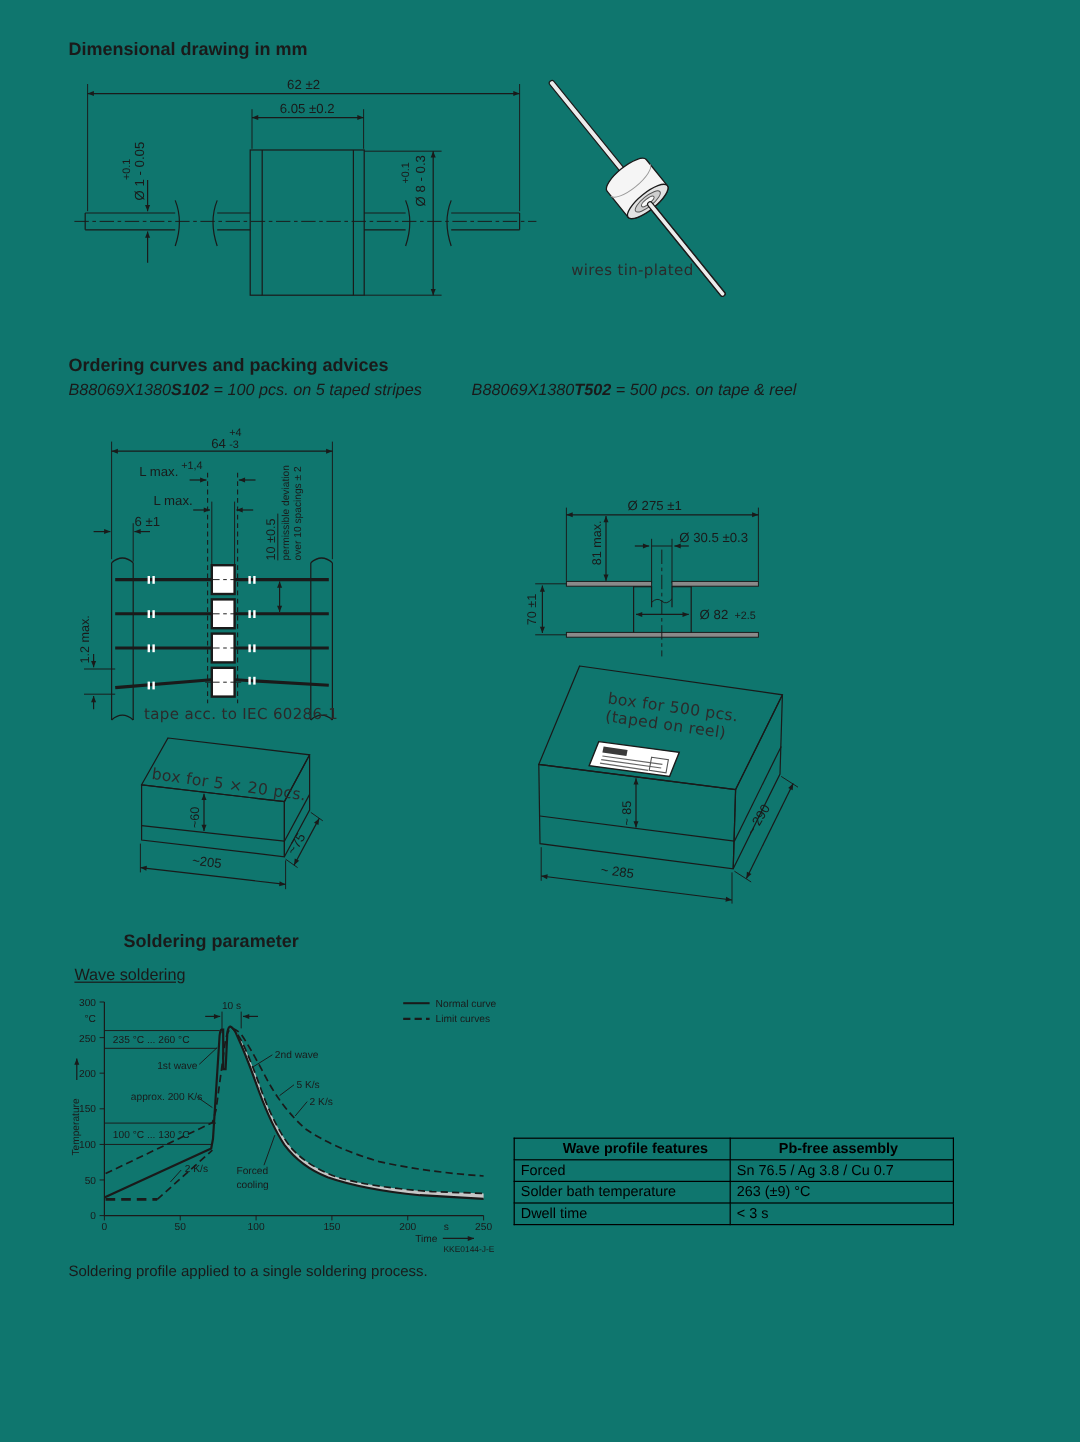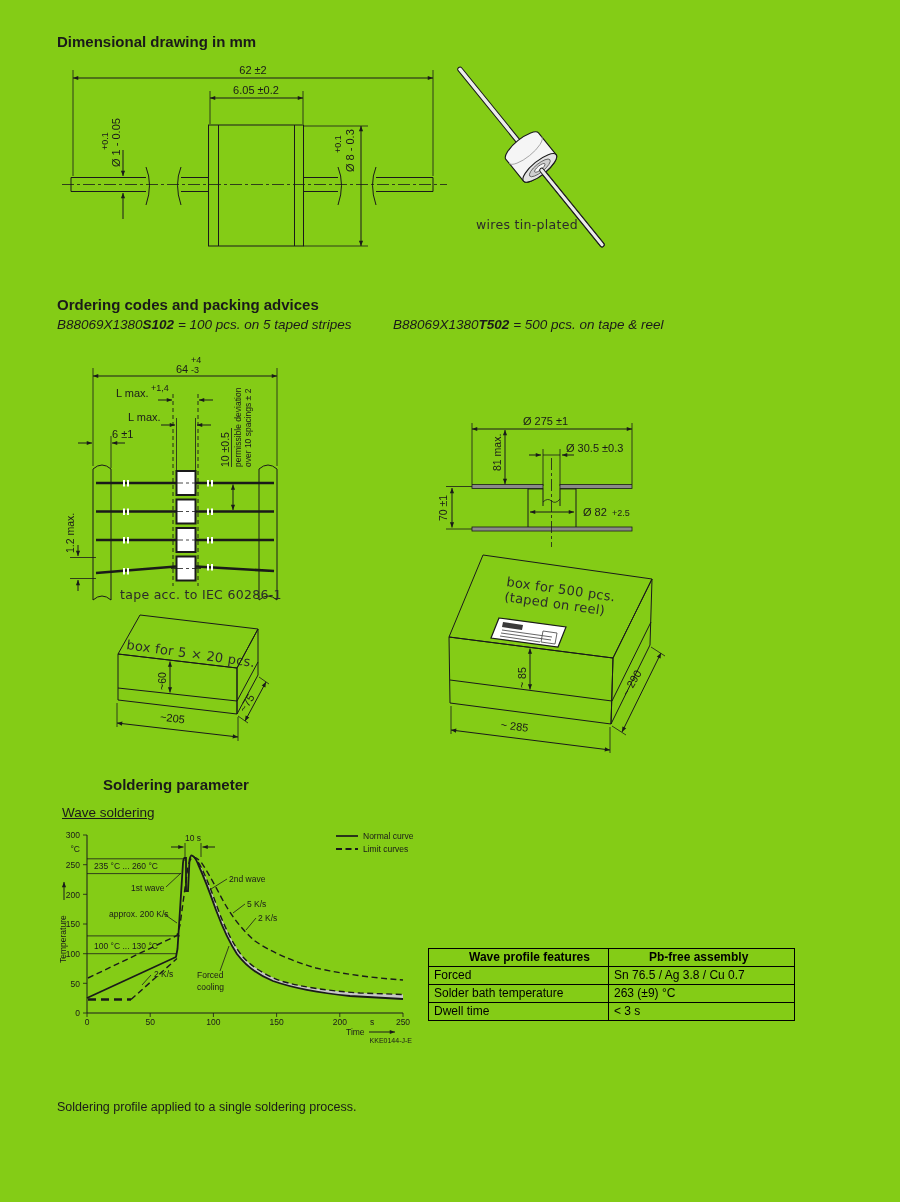--- a/index.html
+++ b/index.html
@@ -1,16 +1,16 @@
 <!DOCTYPE html>
 <html><head>
 <meta charset="utf-8">
 <style>
   html,body{margin:0;padding:0;background:#fff;}
-  .page{position:relative;width:900px;height:1202px;background:#84cc16;
+  .page{position:relative;width:900px;height:1202px;background:#0f766e;
         font-family:"Liberation Sans",sans-serif;color:#1a1a1a;overflow:hidden;}
   .abs{position:absolute;}
   .h1{font-size:15px;font-weight:bold;}
   .orderline{font-size:13.5px;font-style:italic;white-space:nowrap;}
   .orderline b{font-weight:bold;}
   .underl{font-size:13.5px;text-decoration:underline;}
   .footnote{font-size:12.5px;}
   svg{position:absolute;left:0;top:0;}
   svg text{fill:#1a1a1a;}
   .t11{font:11px "Liberation Sans",sans-serif;}
@@ -38,31 +38,31 @@
   table.wavetbl td:first-child{width:134px;}
   table.wavetbl td:last-child{width:140px;margin-top:36px;}
 </style>
 </head>
 <body>
 
 <div class="page">
 
   <div class="abs h1" style="left:57px;top:33px;">Dimensional drawing in mm</div>
 
-  <div class="abs h1" style="left:57px;top:296px;">Ordering codes and packing advices</div>
+  <div class="abs h1" style="left:57px;top:296px;">Ordering curves and packing advices</div>
 
   <div class="abs orderline" style="left:57px;top:317px;"><span>B88069X1380</span><b>S102</b><span> = 100 pcs. on 5 taped stripes</span></div>
 
   <div class="abs orderline" style="left:393px;top:317px;"><span>B88069X1380</span><b>T502</b><span> = 500 pcs. on tape &amp; reel</span></div>
 
   <div class="abs h1" style="left:62px;top:776px;margin-left:41px;">Soldering parameter</div>
 
   <div class="abs underl" style="left:62px;top:805px;">Wave soldering</div>
 
-  <div class="abs footnote" style="left:57px;top:1100px;">Soldering profile applied to a single soldering process.</div>
+  <div class="abs footnote" style="left:57px;top:1052px;">Soldering profile applied to a single soldering process.</div>
 
   <table class="wavetbl">
     <tbody>
         <tr class="hdr">
       <td>Wave profile features</td>
       <td>Pb-free assembly</td>
     </tr>
     <tr>
       <td>Forced</td>
       <td>Sn 76.5 / Ag 3.8 / Cu 0.7</td>

